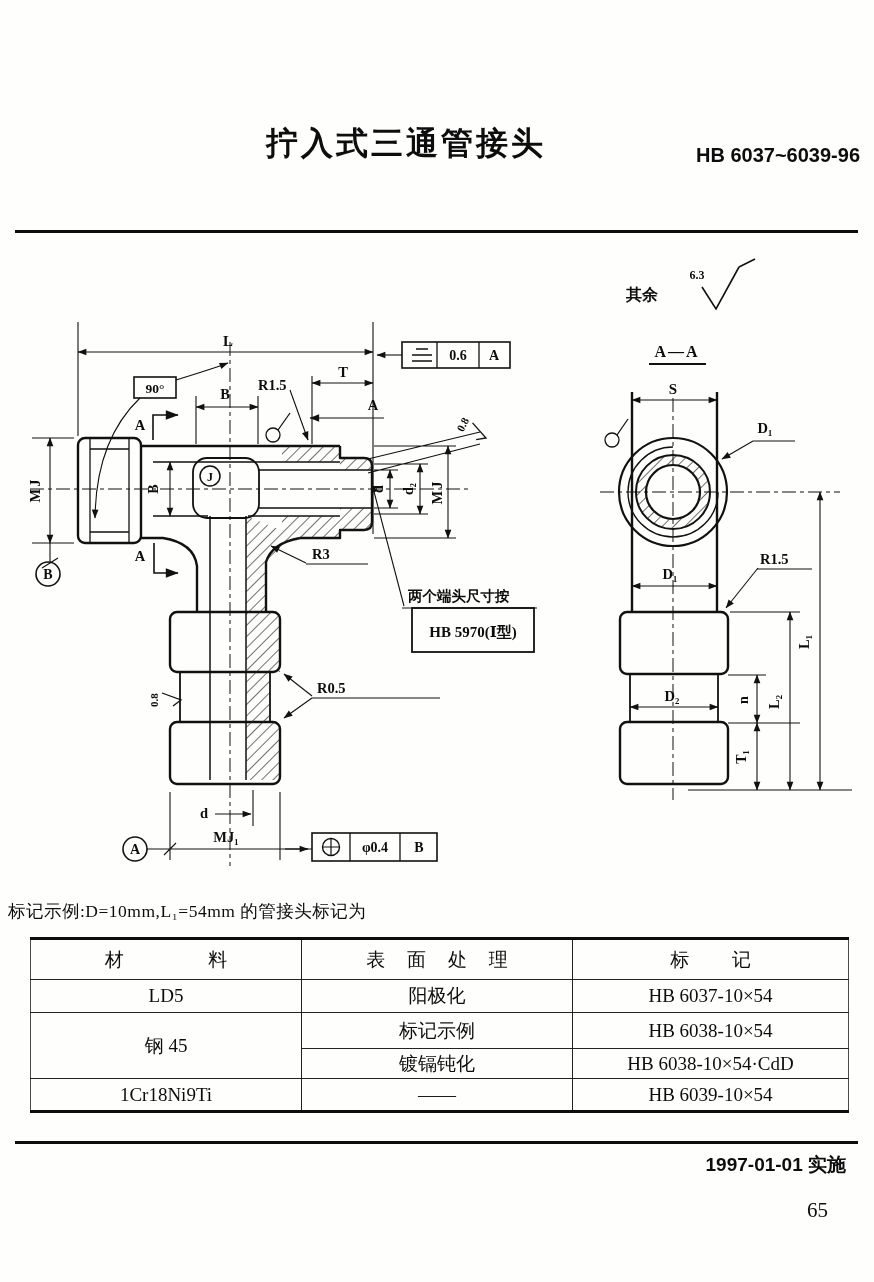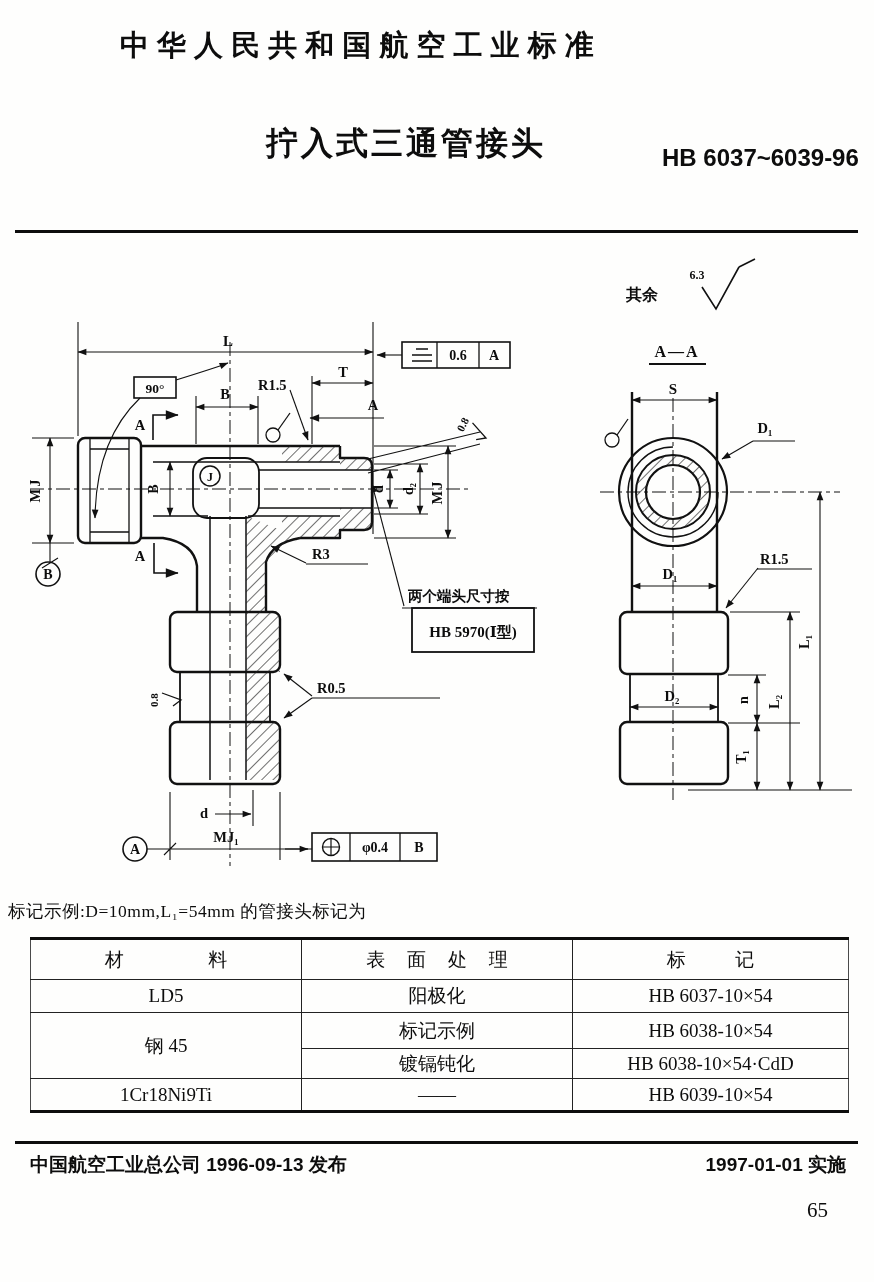--- a/index.html
+++ b/index.html
@@ -2,52 +2,51 @@
 <html><head>
 <meta charset="utf-8">
 <style>
   html,body{margin:0;padding:0;background:#888;}
   .page{position:relative;width:874px;height:1282px;background:#fefefd;overflow:hidden;
         font-family:"Liberation Serif","DejaVu Serif",serif;color:#0d0d0d;}
   .std-header{position:absolute;left:120px;top:26px;width:470px;font-size:29px;font-weight:bold;
 n        letter-spacing:11px;white-space:nowrap;font-family:"Liberation Sans","DejaVu Sans",sans-serif;}
   .doc-title{position:absolute;left:266px;top:122px;font-size:32px;font-weight:bold;letter-spacing:3px;
         font-family:"Liberation Sans","DejaVu Sans",sans-serif;}
-  .std-no{position:absolute;left:662px;top:144px;font-size:24px;font-weight:bold;
+  .std-no{position:absolute;left:696px;top:144px;font-size:20px;font-weight:bold;
         font-family:"Liberation Sans","DejaVu Sans",sans-serif;}
   .rule-top{position:absolute;left:15px;top:230px;width:843px;height:3px;background:#0d0d0d;}
   .rule-bottom{position:absolute;left:15px;top:1141px;width:843px;height:3px;background:#0d0d0d;}
   .drawing{position:absolute;left:0;top:250px;}
   .example{position:absolute;left:8px;top:893px;font-size:17.5px;letter-spacing:.5px;margin-top:6px;}
   .spec-table{position:absolute;left:30px;top:937px;border-collapse:collapse;table-layout:fixed;
         border-top:3px solid #0d0d0d;border-bottom:3px solid #0d0d0d;border-left:1px solid #4a4a4a;border-right:1px solid #4a4a4a;}
   .spec-table td,.spec-table th{text-align:center;vertical-align:middle;font-size:19px;font-weight:normal;
         border-bottom:1px solid #222;padding:0;}
   .spec-table .c1{width:270px;border-right:1.5px solid #222;}
   .spec-table .c2{width:270px;border-right:1.5px solid #222;}
   .spec-table .c3{width:275px;}
   .spec-table .hrow th{height:39px;border-bottom:1.5px solid #222;}
   .ls-wide{letter-spacing:2.1em;margin-right:-2.1em;}
   .ls-mid{letter-spacing:.45em;margin-right:-.45em;}
-  .ls-sm{letter-spacing:1em;margin-right:-1em;font-family:Liberation Mono, monospace;}
+  .ls-sm{letter-spacing:1em;margin-right:-1em;}
   .r1 td{height:32px;} .r2 td{height:35px;} .r3 td{height:29px;margin-top:12px;} .r4 td{height:31px;border-bottom:none;}
   .footer-left{position:absolute;left:30px;top:1152px;font-size:19px;font-weight:bold;
         font-family:"Liberation Sans","DejaVu Sans",sans-serif;}
   .footer-right{position:absolute;right:28px;top:1152px;font-size:19px;font-weight:bold;
         font-family:"Liberation Sans","DejaVu Sans",sans-serif;}
   .page-number{position:absolute;right:46px;top:1198px;font-size:21px;}
   svg text{fill:#0d0d0d;font-family:"Liberation Serif","DejaVu Serif","DejaVu Sans",serif;font-weight:bold;}
   .ln{stroke:#111;fill:none;}
 </style>
 </head>
 <body>
 
 <div class="page">
 
-  <div class="std-header">中 华 人 民 共 和 国 航 空 工 业 标 准</div>
   <div class="doc-title">拧入式三通管接头</div>
   <div class="std-no">HB 6037~6039-96</div>
   <div class="rule-top"></div>
 
   <svg class="drawing" width="874" height="640" viewBox="0 250 874 640">
     <defs>
       <marker id="ar" viewBox="0 0 10 10" refX="9.5" refY="5" markerWidth="10" markerHeight="8" orient="auto-start-reverse">
         <path d="M0,1.2 L10,5 L0,8.8 Z" fill="#111"></path>
       </marker>
       <pattern id="hat" width="8" height="8" patternUnits="userSpaceOnUse" patternTransform="rotate(45)">
@@ -257,17 +256,16 @@
     </tr>
     <tr class="r4">
       <td class="c1">1Cr18Ni9Ti</td>
       <td class="c2">——</td>
       <td class="c3">HB 6039-10×54</td>
     </tr>
   </tbody>
     </table>
 
   <div class="rule-bottom"></div>
-  <div class="footer-left">中国航空工业总公司 1996-09-13 发布</div>
   <div class="footer-right">1997-01-01 实施</div>
   <div class="page-number">65</div>
 
 </div>
 
 </body></html>

